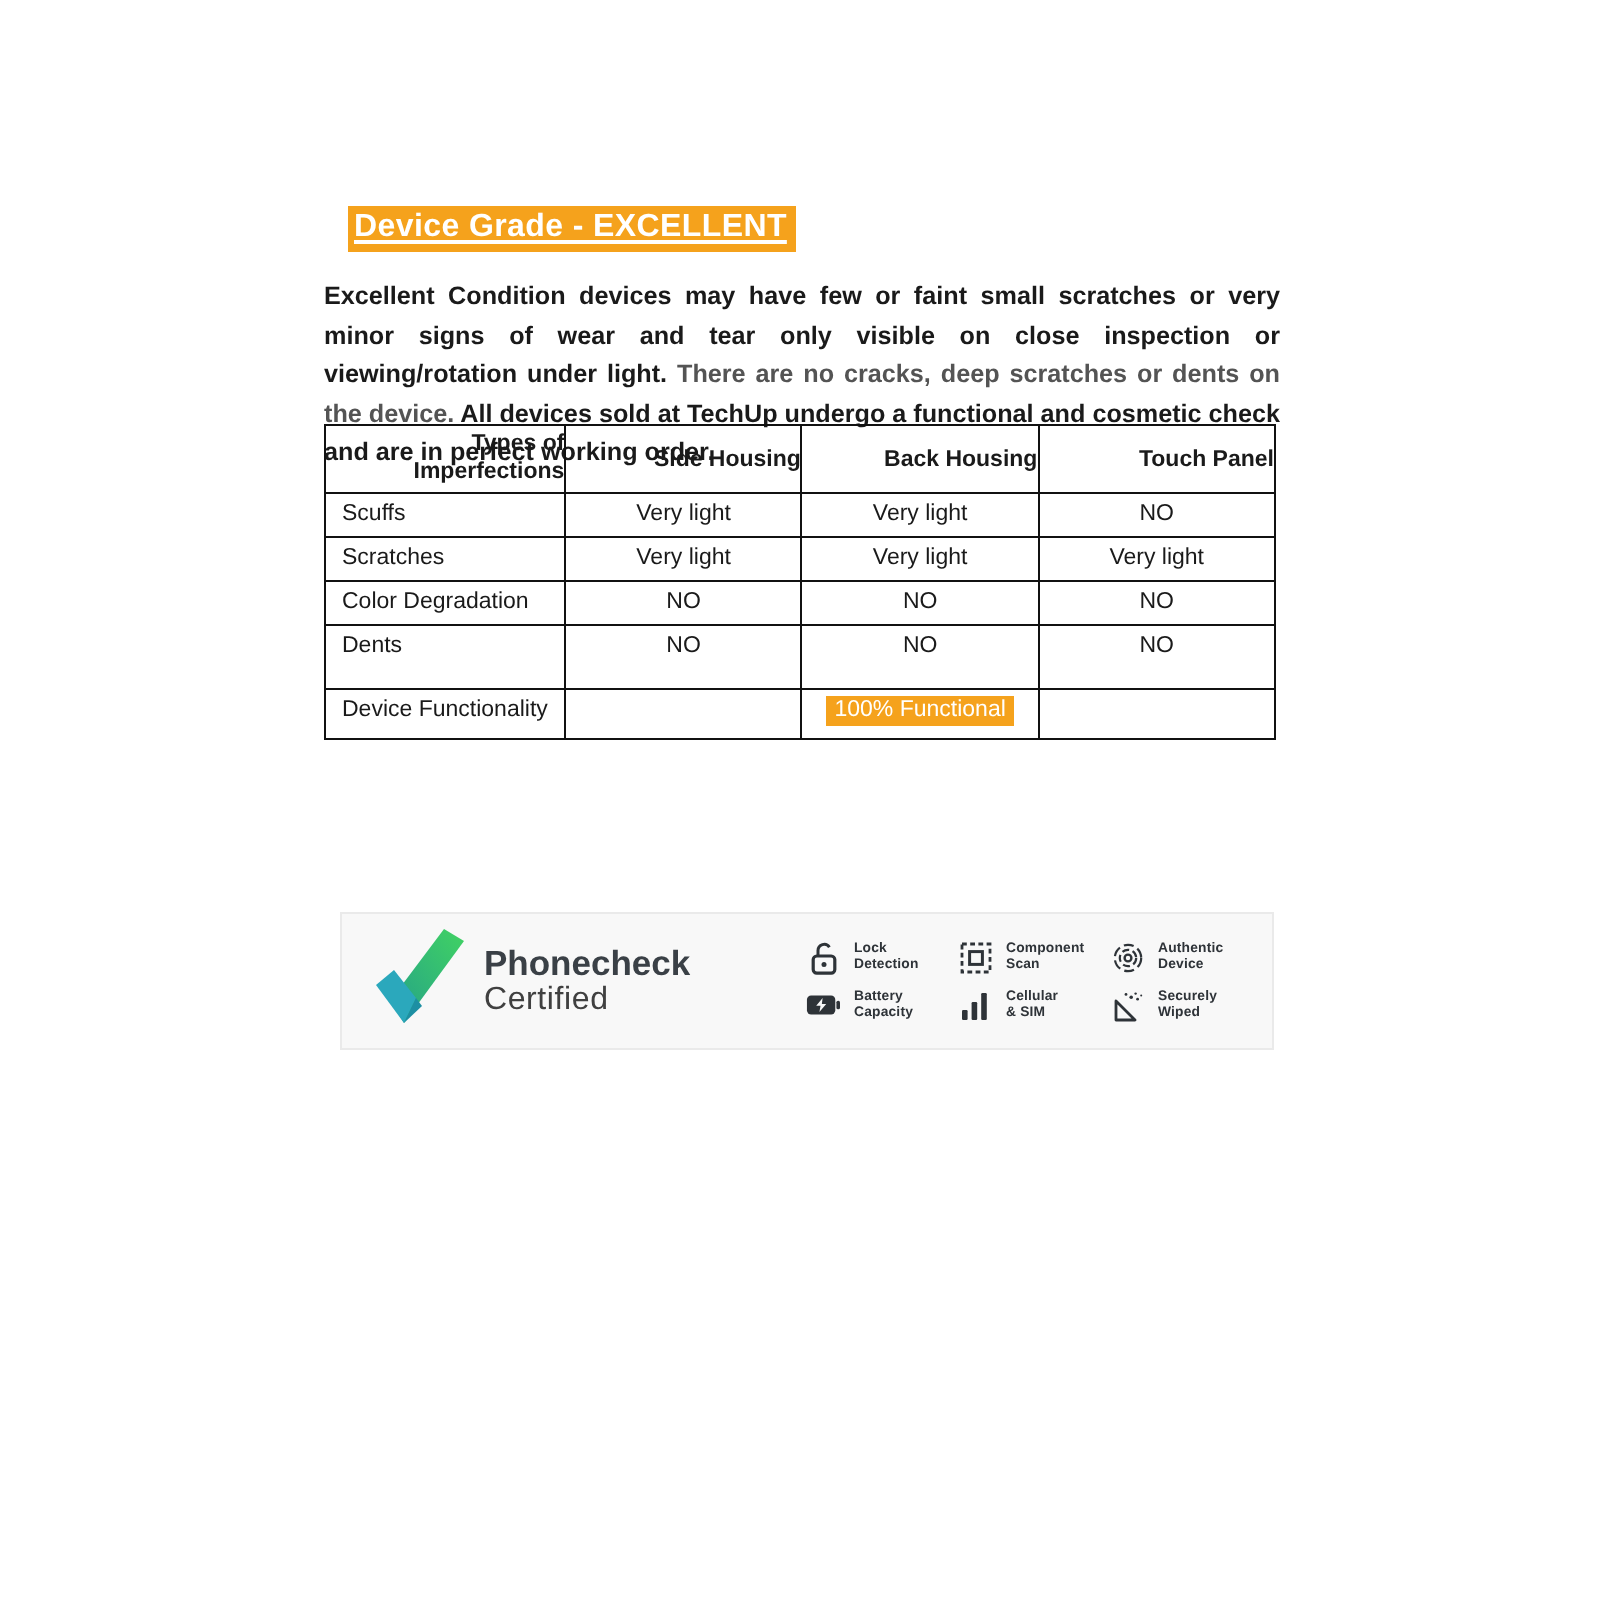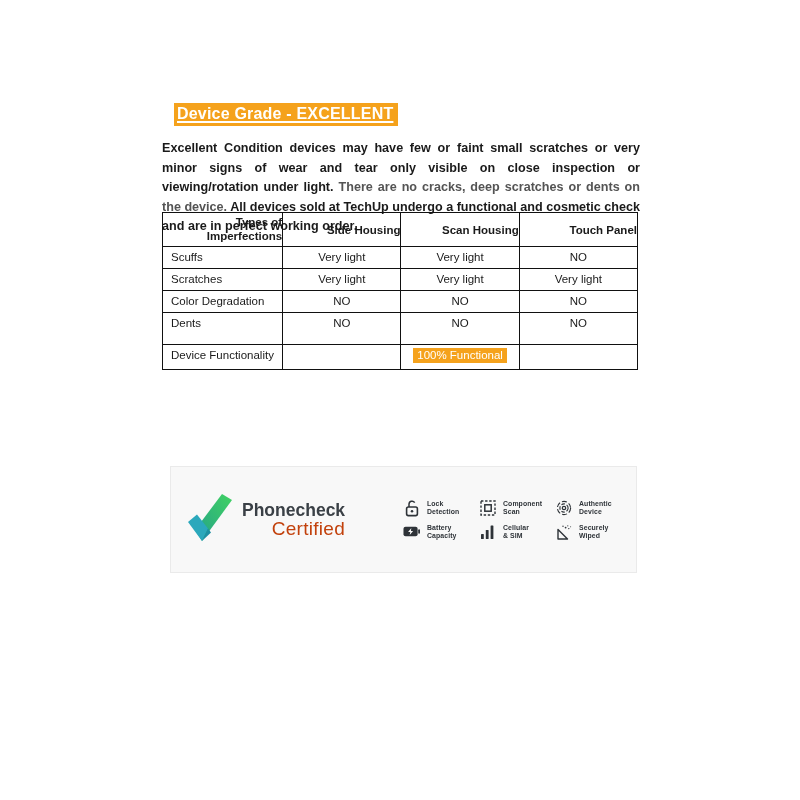--- a/index.html
+++ b/index.html
@@ -54,26 +54,26 @@
   .grade-table td.row-label { text-align: left; padding-left: 8px; }
   .grade-table tr.row-tall td { height: 32px; }
   .grade-table tr.row-func td { height: 25px; }
   .cell-highlight {
     color: #ffffff; font-weight: normal;
     padding: 1px 4px 2px 4px;
   }
 
   
   .badge {
-    position: absolute; left: 170px; top: 466px; width: 467px; height: 107px;
+    position: absolute; left: 170px; top: 456px; width: 467px; height: 69px;
     background: #f8f8f8; border: 1px solid #eaeaea;
   }
   .logo-group { position: absolute; left: 16px; top: 50%; transform: translateY(-50%); display: flex; align-items: center; gap: 9px; }
   .logo-text .brand { font-size: 17.5px; font-weight: bold; color: #3a4046; line-height: 19px; }
-  .logo-text .subtitle { font-size: 19px; font-weight: 400; color: #c2410c; line-height: 18px; letter-spacing: 0.3px; text-align: right; }
+  .logo-text .subtitle { font-size: 16px; font-weight: 400; color: #404040; line-height: 18px; letter-spacing: 0.3px; }
 
   .features {
     position: absolute; left: 232px; top: 50%; transform: translateY(-50%);
     display: grid; grid-template-columns: 76px 76px 76px; row-gap: 7px;
   }
   .feature { display: flex; align-items: center; gap: 7px; }
   .feature .ficon { width: 17px; display: flex; justify-content: center; flex: 0 0 17px; }
   .feature .flabel { font-size: 6.9px; font-weight: bold; color: #2e3338; line-height: 8px; letter-spacing: 0.1px; }
 </style>
 </head>
@@ -91,21 +91,21 @@
     <colgroup>
       <col style="width:25.3%">
         <col style="width:24.9%">
         <col style="width:24.9%">
         <col style="width:24.9%">
     </colgroup>
     <tbody>
         <tr>
       <th class="col-label">Types of Imperfections</th>
       <th>Side Housing</th>
-      <th>Scan Housing</th>
+      <th>Back Housing</th>
       <th>Touch Panel</th>
     </tr>
     <tr>
       <td class="row-label">Scuffs</td>
       <td>Very light</td>
       <td>Very light</td>
       <td>NO</td>
     </tr>
     <tr>
       <td class="row-label">Scratches</td>

